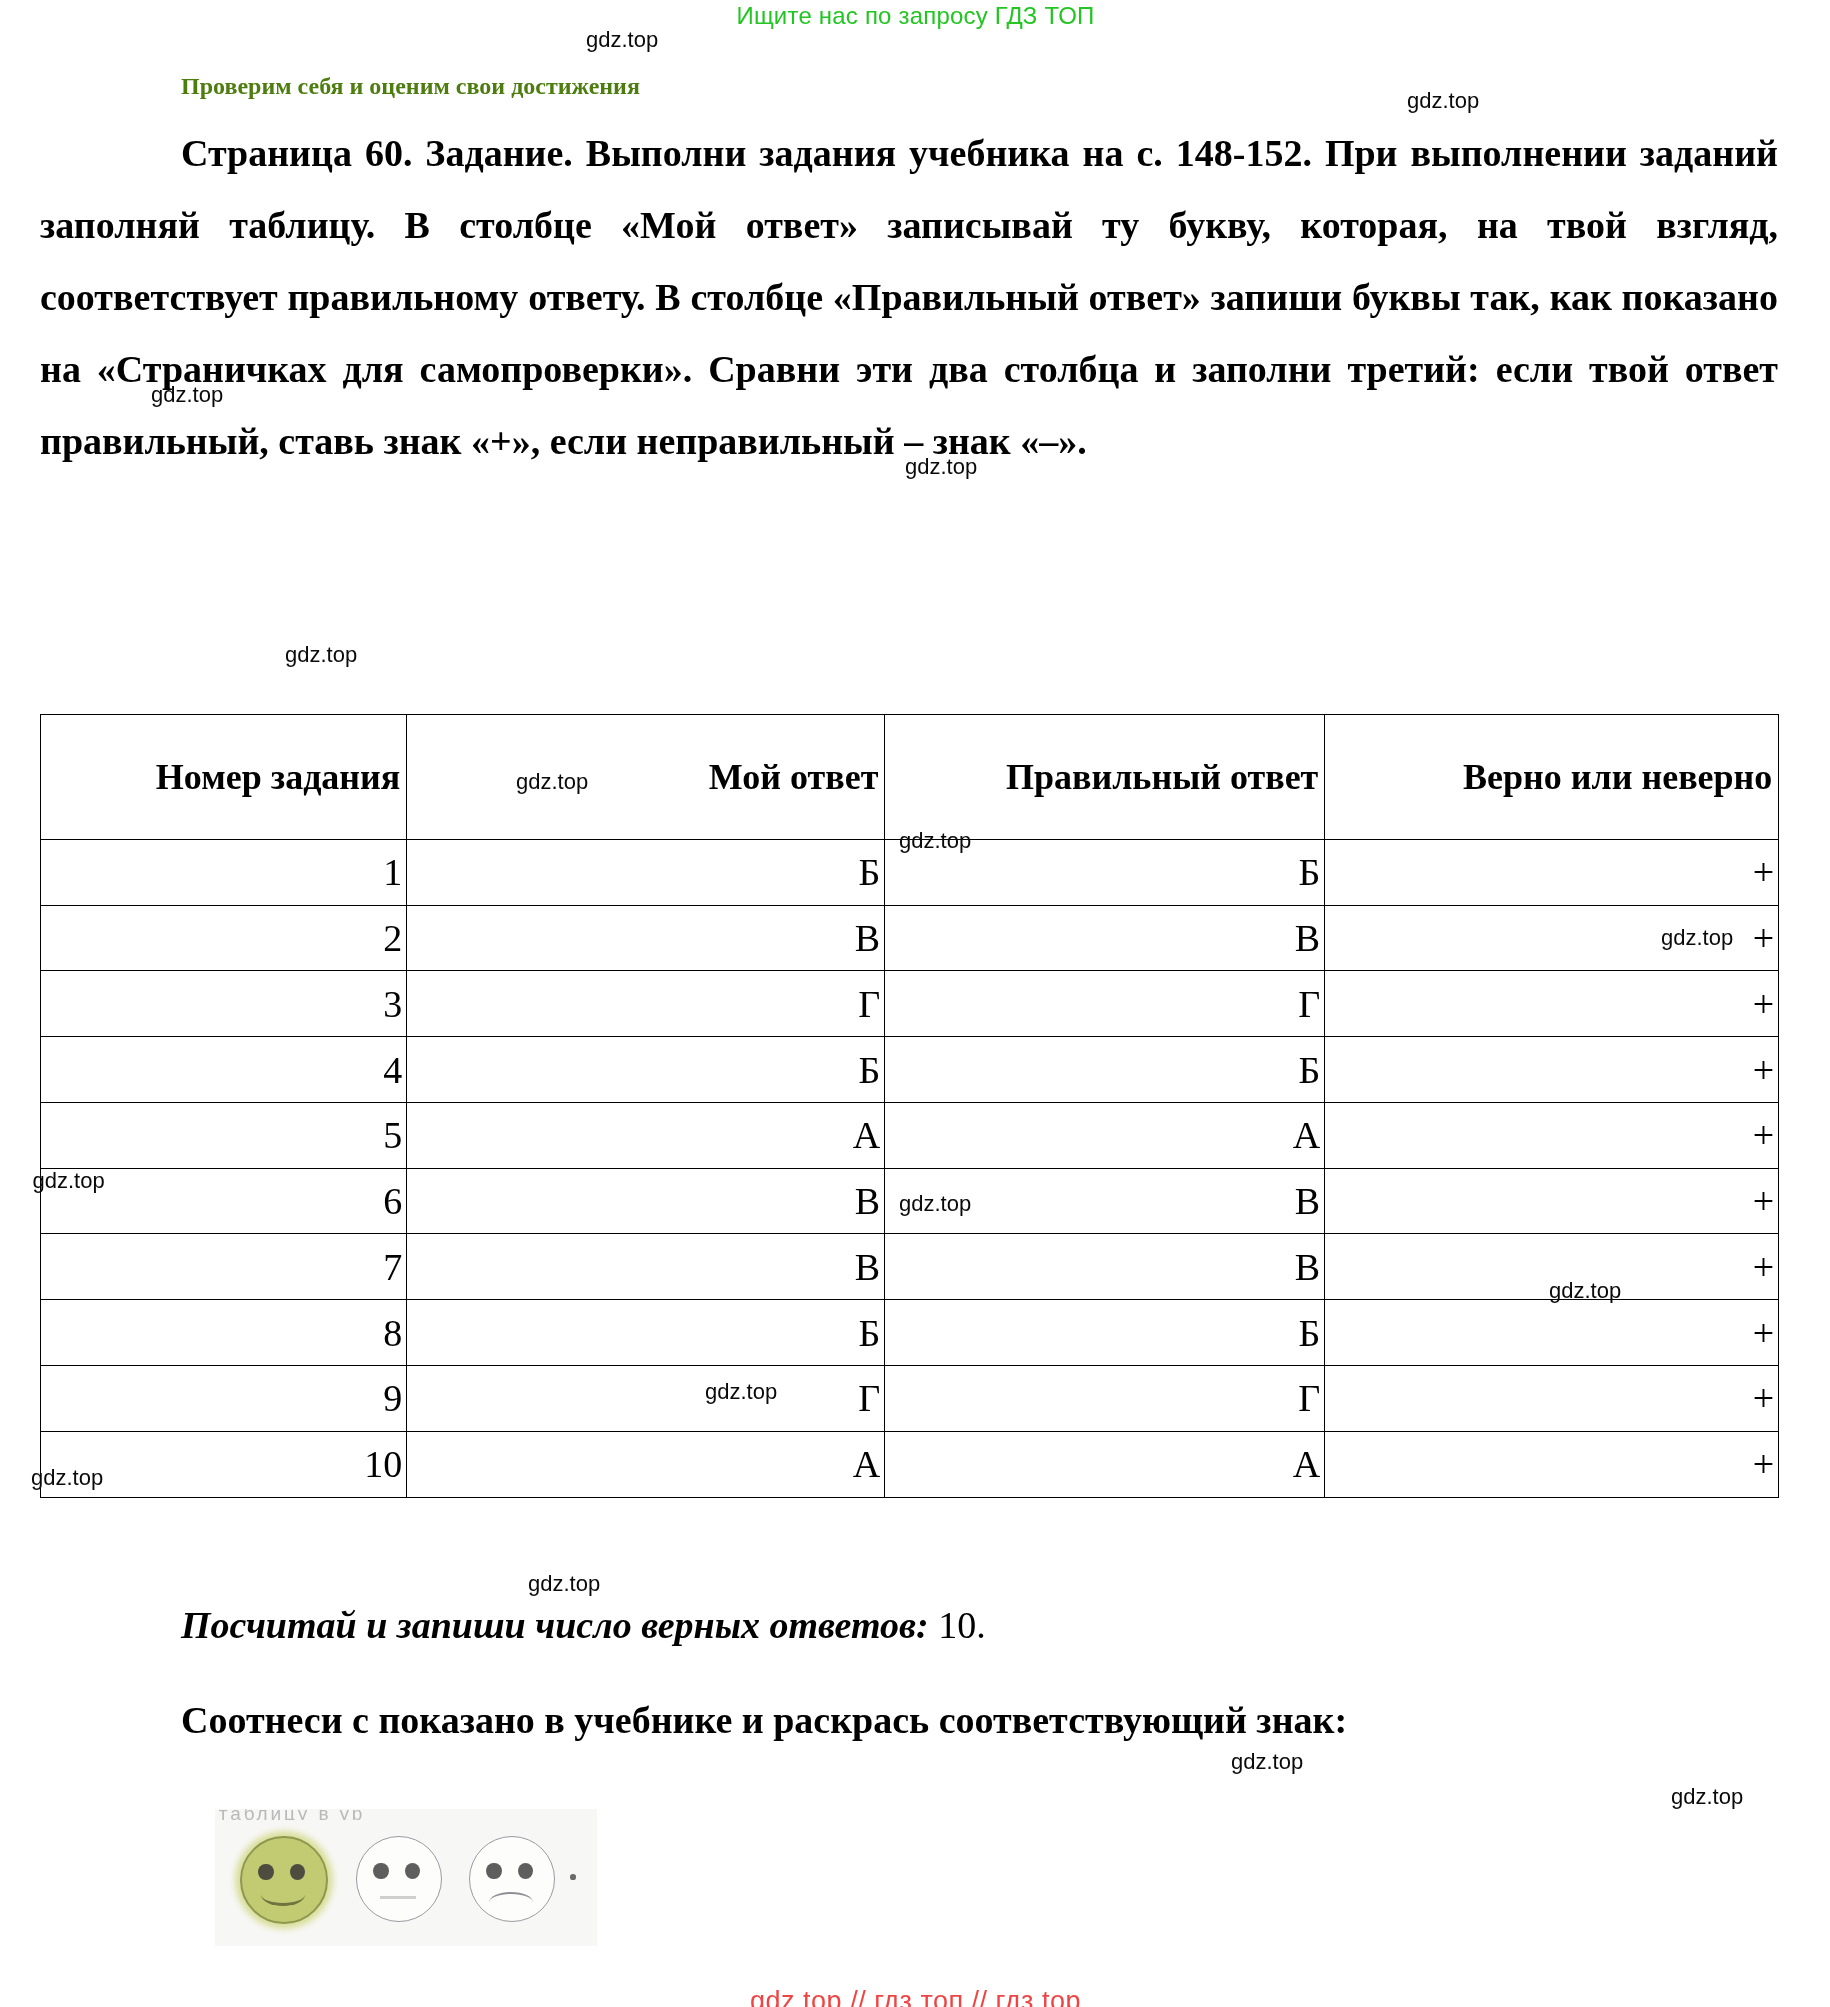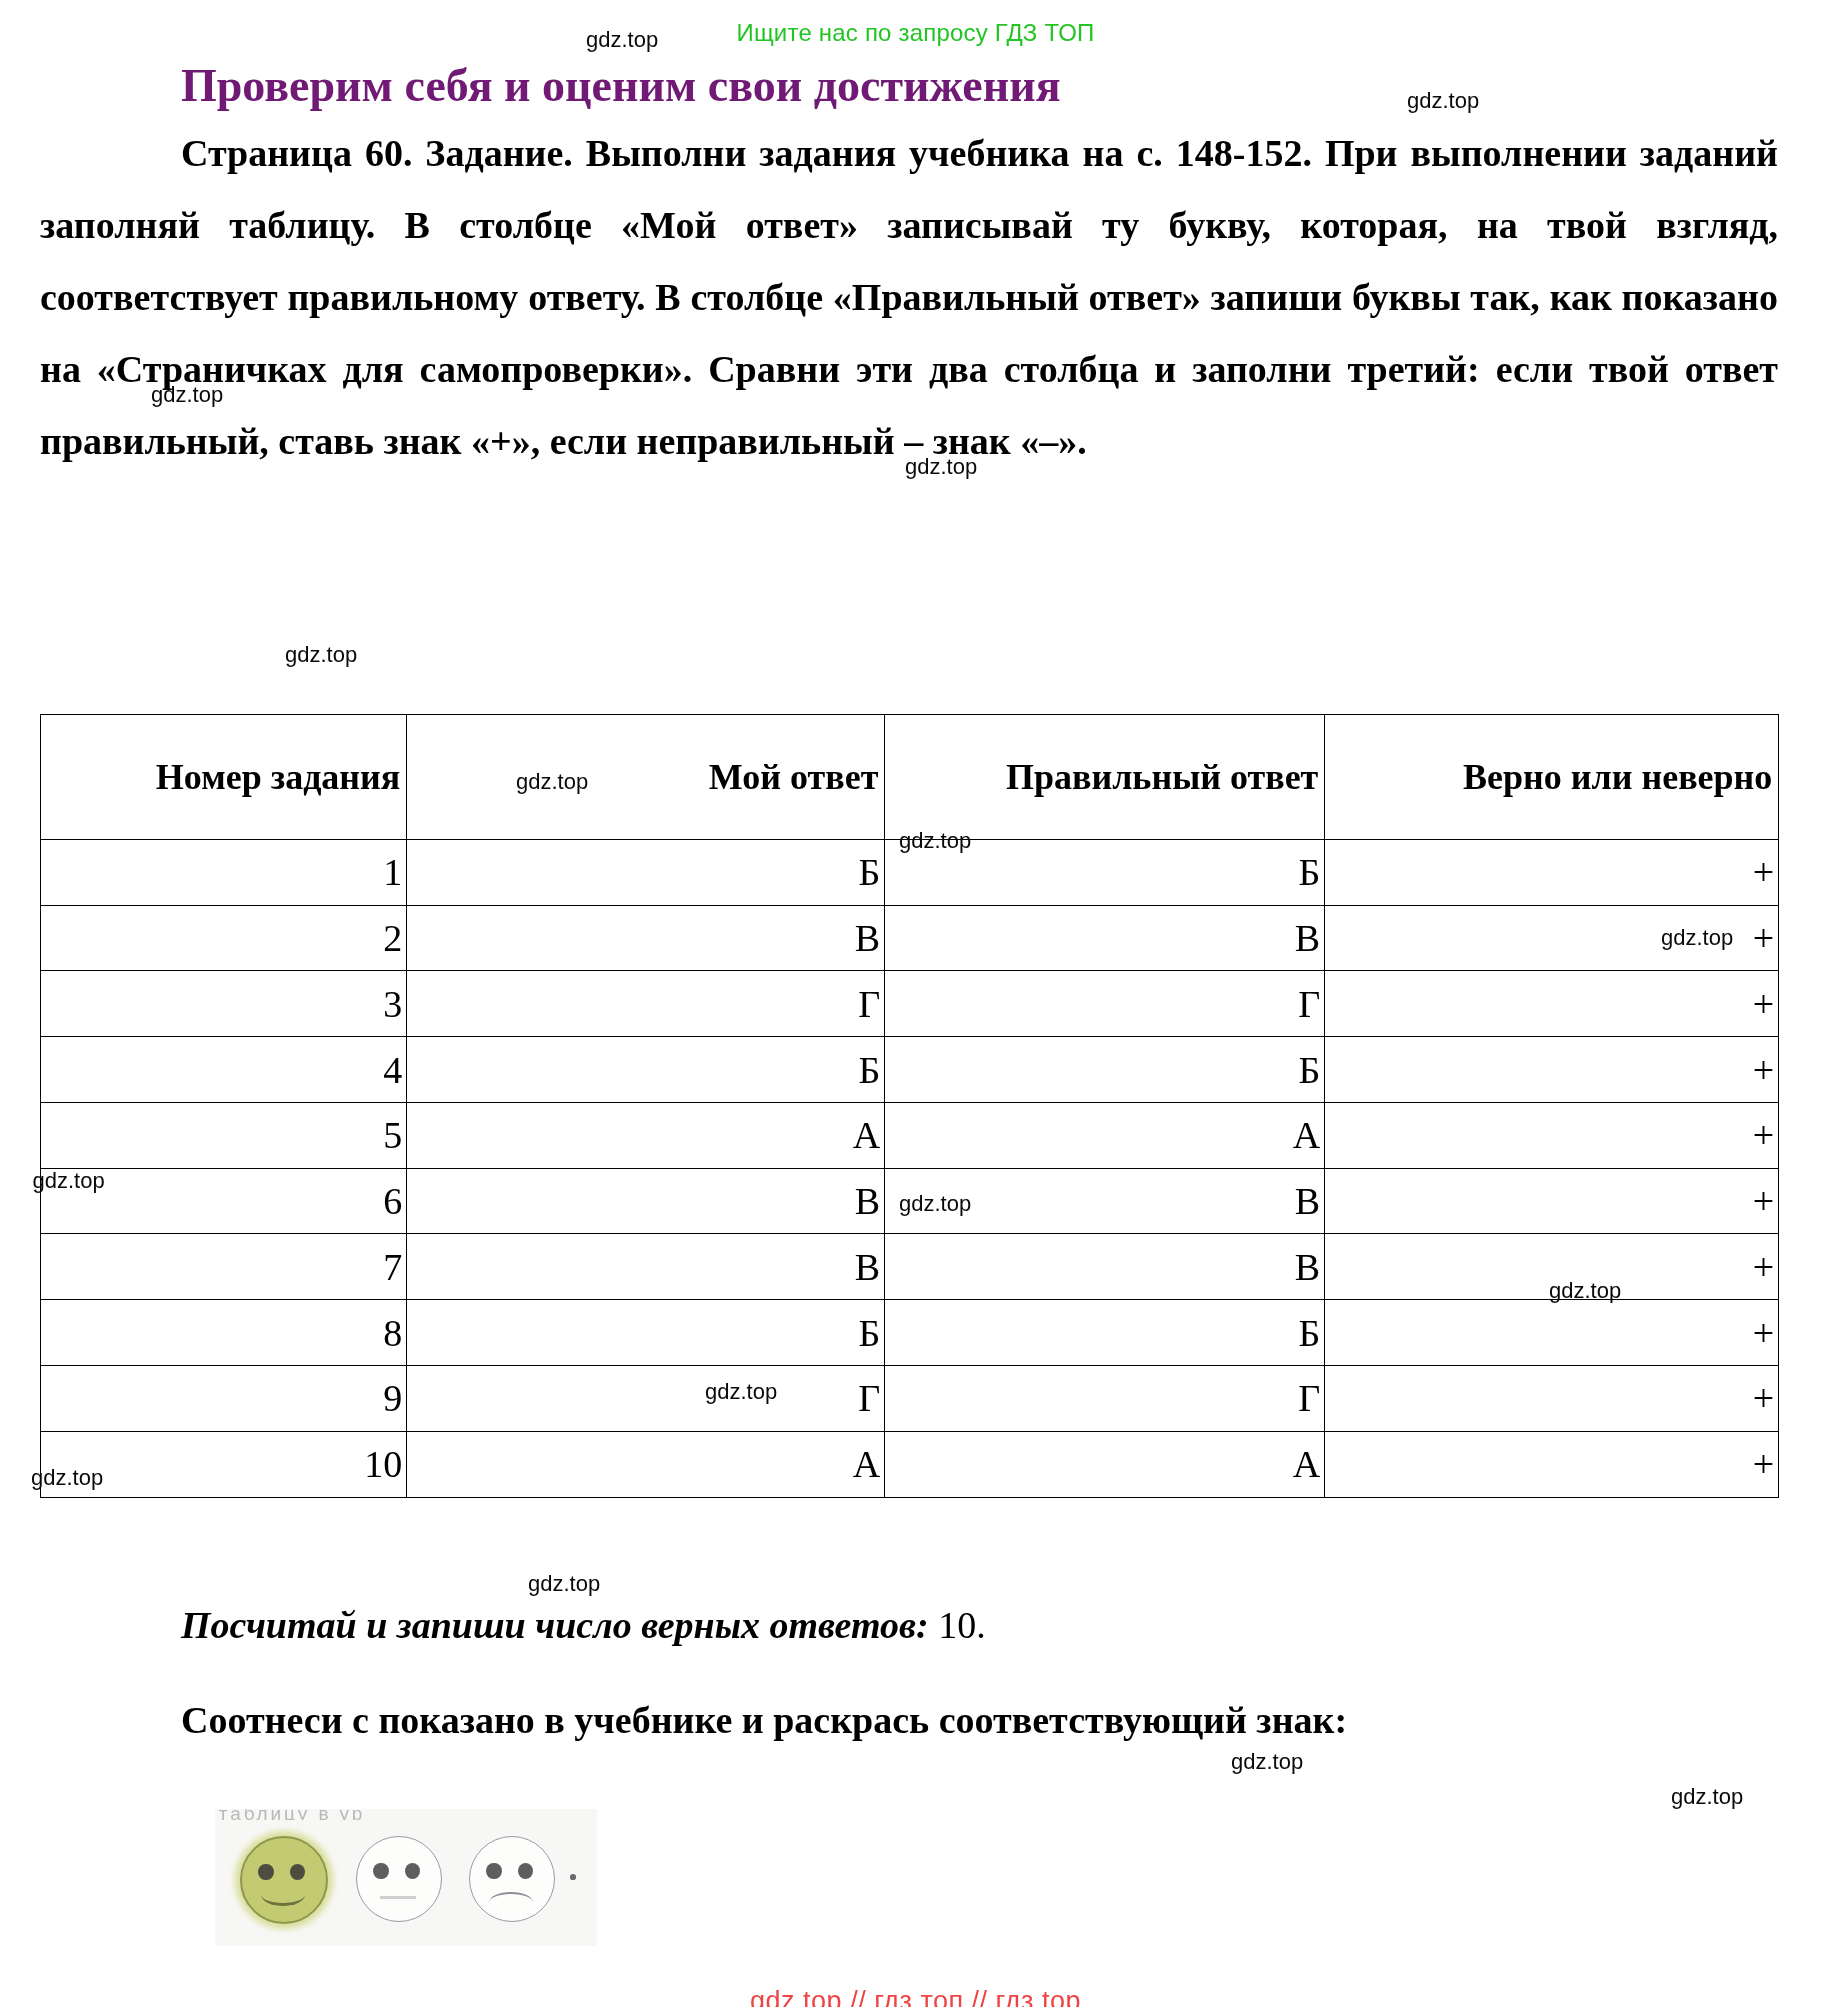--- a/index.html
+++ b/index.html
@@ -20,21 +20,21 @@
     position: absolute;
     top: 0px;
     left: 0;
     width: 100%;
     text-align: center;
     font-family: "Liberation Sans", sans-serif;
     font-size: 24px;
     color: #22c522;
     letter-spacing: 0.2px;
     line-height: 29px;
-    padding-top: 18px;
+    padding-top: 1px;
     white-space: nowrap;
   }
 
   
   .page {
     position: absolute;
     left: 0;
     top: 0;
     width: 1831px;
     height: 2007px;
@@ -43,26 +43,26 @@
   .content {
     position: absolute;
     left: 40px;
     top: 59px;
     width: 1738px;
   }
 
   h1.title {
     font-family: "Liberation Serif", serif;
     font-weight: bold;
-    font-size: 46px;
+    font-size: 24px;
     margin: 0 0 3.8px 0;
     padding: 0;
     text-indent: 141px;
     line-height: 54px;
-    color: #701a75;
+    color: #4d7c0f;
   }
 
   p.intro {
     font-family: "Liberation Serif", serif;
     font-weight: bold;
     font-size: 38px;
     line-height: 72px;
     margin: 0;
     padding: 0;
     text-align: justify;

